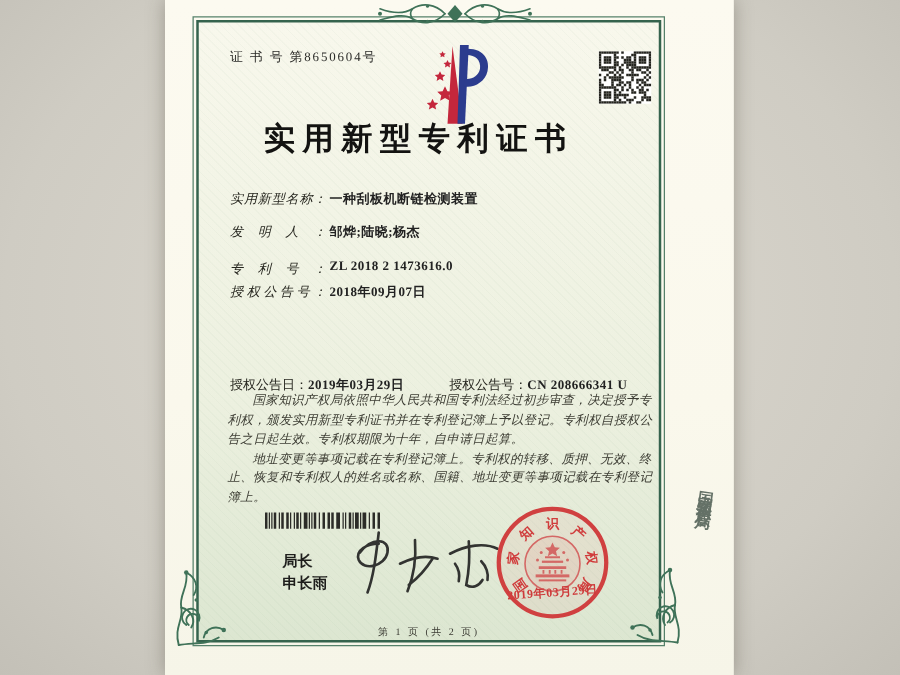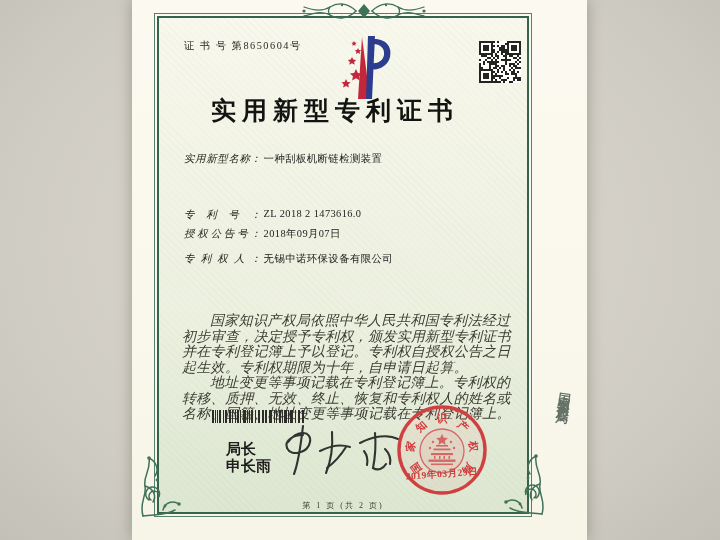--- a/index.html
+++ b/index.html
@@ -17,29 +17,29 @@
       repeating-linear-gradient(45deg, rgba(120,160,125,.045) 0 1px, transparent 1px 5px),
       linear-gradient(180deg, rgba(215,228,205,.10) 0%, rgba(200,220,190,.28) 62%, rgba(188,212,180,.45) 100%);}
   .cert-no{position:absolute;left:52px;top:39px;font-size:10.3px;color:#2b2b28;letter-spacing:1.5px;}
   .logo{position:absolute;left:196px;top:33px;width:66px;height:70px;}
   .qr{position:absolute;left:347px;top:41px;width:42px;height:42px;background:#fff;}
   .title{position:absolute;left:14px;top:94px;width:378px;text-align:center;
     font-size:25px;font-weight:700;color:#131311;letter-spacing:6px;}
   .frow{position:absolute;left:52px;width:340px;font-size:10.4px;color:#26261f;white-space:nowrap;}
   .flabel{display:inline-block;width:77px;text-align:justify;text-align-last:justify;
     vertical-align:top;color:#26261f;font-style:italic;}
-  .fvalue{color:#222;letter-spacing:.4px;}
+  .fvalue{color:#222;letter-spacing:.4px;font-weight:bold;}
   .grant{position:absolute;left:52px;top:301px;font-size:10.4px;color:#26261f;white-space:nowrap;}
   .grant .g2{margin-left:36px;}
-  .paras{position:absolute;left:50px;top:313px;width:342px;font-size:14px;line-height:15.5px;
+  .paras{position:absolute;left:50px;top:313px;width:342px;font-size:10px;line-height:15.5px;
     color:#3c3c33;font-style:italic;letter-spacing:.3px;}
   .paras p{margin:0;text-indent:2em;}
   .barcode{position:absolute;left:80px;top:410px;height:13px;width:104px;white-space:nowrap;font-size:0;}
   .barcode i{display:inline-block;height:100%;background:#2c2c28;}
-  .director{position:absolute;left:94px;top:441px;font-size:15px;line-height:17px;color:#1e1e1c;font-weight:600;}
+  .director{position:absolute;left:94px;top:441px;font-size:12px;line-height:17px;color:#1e1e1c;font-weight:600;}
   .sig{position:absolute;left:140px;top:420px;width:132px;height:60px;}
   .seal{position:absolute;left:255px;top:395px;width:110px;height:110px;}
   .seal svg{position:absolute;left:0;top:0;}
   .seal-arc{position:absolute;left:0;top:0;width:110px;height:110px;}
   .seal-arc span{position:absolute;left:50%;top:50%;width:14px;height:14px;margin:-7px 0 0 -7px;
     display:flex;align-items:center;justify-content:center;
     font-size:10.5px;font-weight:700;color:#d03c3c;}
   .seal-date{position:absolute;left:249px;top:468px;width:122px;text-align:center;
     font-size:9.6px;color:#ce3b3b;transform:rotate(-4deg);letter-spacing:.5px;font-weight:600;}
   .side-text{position:absolute;left:417px;top:383px;height:126px;writing-mode:vertical-rl;
@@ -335,33 +335,36 @@
           <rect x="30" y="40" width="2" height="2" fill="#25251f"></rect>
           <rect x="32" y="40" width="2" height="2" fill="#25251f"></rect>
         </svg></div>
 
     <div class="title">实用新型专利证书</div>
 
     <div class="frow" style="top:152px">
       <span class="flabel">实用新型名称：</span>
       <span class="fvalue">一种刮板机断链检测装置</span>
     </div>
+    <div class="frow" style="top:179px">
+      <span class="flabel">发明人：</span>
+      <span class="fvalue">邹烨;陆晓;杨杰</span>
+    </div>
     <div class="frow" style="top:208px">
       <span class="flabel">专利号：</span>
       <span class="fvalue">ZL 2018 2 1473616.0</span>
     </div>
     <div class="frow" style="top:227px">
       <span class="flabel">授权公告号：</span>
       <span class="fvalue">2018年09月07日</span>
     </div>
-    <div class="frow" style="top:252px">
-      <span class="flabel">专利权人：</span>
-      <span class="fvalue">无锡中诺环保设备有限公司</span>
-    </div>
-
+
+    <div class="grant">
+      <span>授权公告日：</span><span class="fvalue">2019年03月29日</span><span class="g2">授权公告号：</span><span class="fvalue">CN 208666341 U</span>
+    </div>
 
     <div class="paras">
       <p>国家知识产权局依照中华人民共和国专利法经过初步审查，决定授予专利权，颁发实用新型专利证书并在专利登记簿上予以登记。专利权自授权公告之日起生效。专利权期限为十年，自申请日起算。</p>
       <p>地址变更等事项记载在专利登记簿上。专利权的转移、质押、无效、终止、恢复和专利权人的姓名或名称、国籍、地址变更等事项记载在专利登记簿上。</p>
     </div>
 
     <div class="barcode"><i style="width: 2px; margin-right: 1px;"></i><i style="width: 1px; margin-right: 1px;"></i><i style="width: 1px; margin-right: 1px;"></i><i style="width: 2px; margin-right: 2px;"></i><i style="width: 1px; margin-right: 1px;"></i><i style="width: 2px; margin-right: 2px;"></i><i style="width: 2px; margin-right: 1px;"></i><i style="width: 1px; margin-right: 2px;"></i><i style="width: 1px; margin-right: 1px;"></i><i style="width: 2px; margin-right: 1px;"></i><i style="width: 1px; margin-right: 2px;"></i><i style="width: 3px; margin-right: 1px;"></i><i style="width: 1px; margin-right: 1px;"></i><i style="width: 1px; margin-right: 1px;"></i><i style="width: 2px; margin-right: 2px;"></i><i style="width: 1px; margin-right: 2px;"></i><i style="width: 2px; margin-right: 2px;"></i><i style="width: 2px; margin-right: 1px;"></i><i style="width: 2px; margin-right: 2px;"></i><i style="width: 3px; margin-right: 2px;"></i><i style="width: 1px; margin-right: 1px;"></i><i style="width: 1px; margin-right: 2px;"></i><i style="width: 2px; margin-right: 1px;"></i><i style="width: 1px; margin-right: 1px;"></i><i style="width: 3px; margin-right: 1px;"></i><i style="width: 1px; margin-right: 1px;"></i><i style="width: 3px; margin-right: 2px;"></i><i style="width: 1px; margin-right: 2px;"></i><i style="width: 2px; margin-right: 2px;"></i><i style="width: 2px; margin-right: 2px;"></i></div>
 
     <div class="director">
       <div>局长</div>

